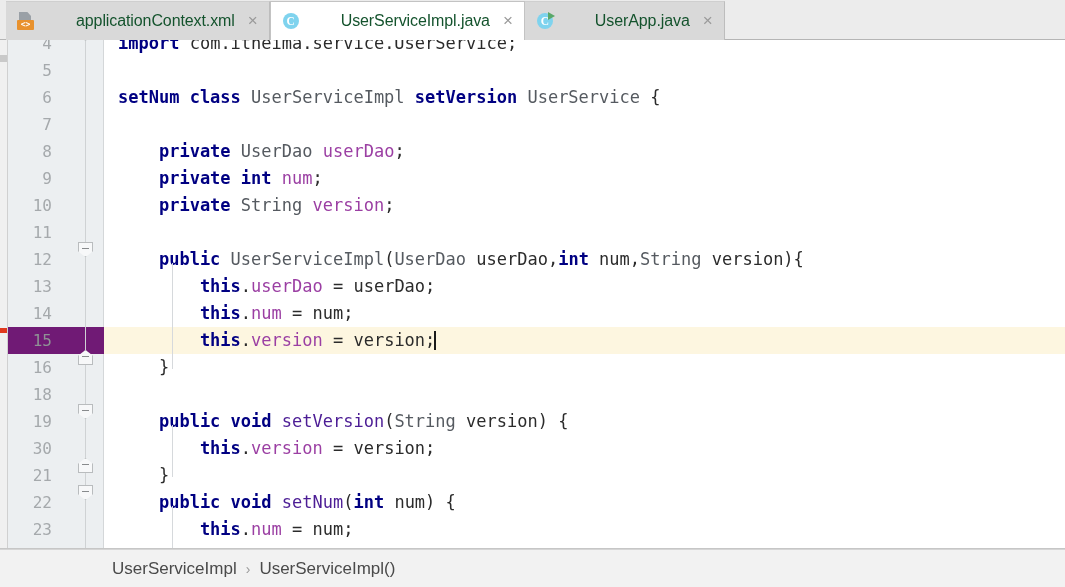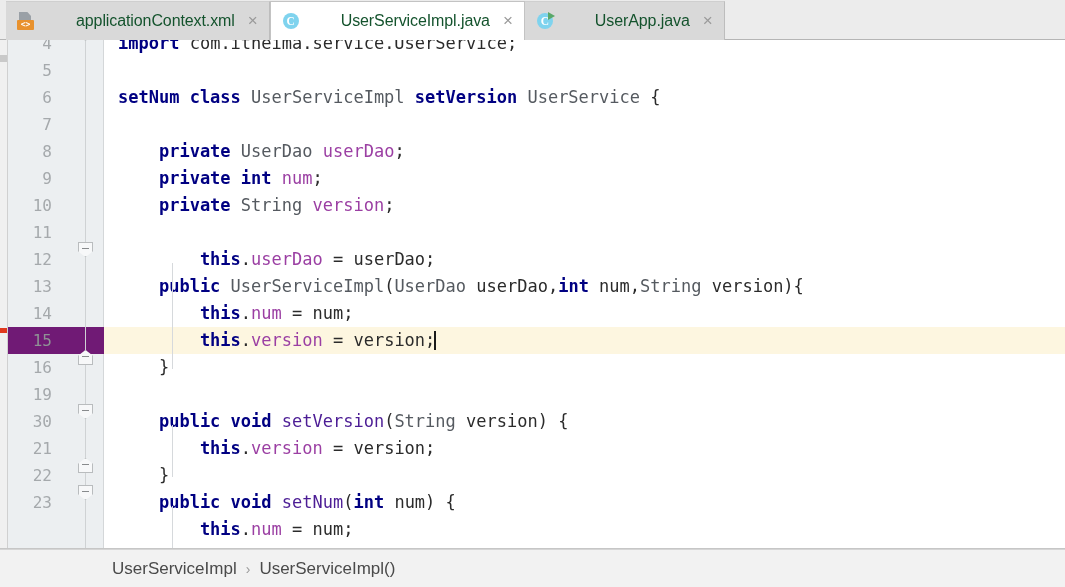--- a/index.html
+++ b/index.html
@@ -315,20 +315,21 @@
           <div class="lnum">7</div>
           <div class="lnum">8</div>
           <div class="lnum">9</div>
           <div class="lnum">10</div>
           <div class="lnum">11</div>
           <div class="lnum">12</div>
           <div class="lnum">13</div>
           <div class="lnum">14</div>
           <div class="lnum cur">15</div>
           <div class="lnum">16</div>
+          <div class="lnum">18</div>
           <div class="lnum">19</div>
           <div class="lnum">30</div>
           <div class="lnum">21</div>
           <div class="lnum">22</div>
           <div class="lnum">23</div>
           <div class="foldline" style="top: 0px; height: 540px;"></div>
           <div class="foldmark expanded" style="top: -4px;"></div>
           <div class="foldmark expanded" style="top: 212px;">
             <span class="dash"></span>
           </div>
@@ -350,22 +351,22 @@
     <div class="code">
       <div class="code-inner" id="code-inner">
           <div class="line"><span class="kw">import</span><span class="plain"> </span><span class="plain">com.itheima.service.UserService;</span></div>
           <div class="line"></div>
           <div class="line"><span class="kw">setNum class </span><span class="type">UserServiceImpl </span><span class="kw">setVersion </span><span class="type">UserService </span><span class="plain">{</span></div>
           <div class="line"></div>
           <div class="line"><span class="kw">    private </span><span class="type">UserDao </span><span class="fld">userDao</span><span class="plain">;</span></div>
           <div class="line"><span class="kw">    private int </span><span class="fld">num</span><span class="plain">;</span></div>
           <div class="line"><span class="kw">    private </span><span class="type">String </span><span class="fld">version</span><span class="plain">;</span></div>
           <div class="line"></div>
+          <div class="line"><span class="kw">    public </span><span class="type">UserServiceImpl</span><span class="plain">(</span><span class="type">UserDao </span><span class="plain">userDao,</span><span class="kw">int</span><span class="plain"> num,</span><span class="type">String</span><span class="plain"> version){</span></div>
           <div class="line"><span class="kw">        this</span><span class="plain">.</span><span class="fld">userDao</span><span class="plain"> = userDao;</span></div>
-          <div class="line"><span class="kw">    public </span><span class="type">UserServiceImpl</span><span class="plain">(</span><span class="type">UserDao </span><span class="plain">userDao,</span><span class="kw">int</span><span class="plain"> num,</span><span class="type">String</span><span class="plain"> version){</span></div>
           <div class="line"><span class="kw">        this</span><span class="plain">.</span><span class="fld">num</span><span class="plain"> = num;</span></div>
           <div class="line cur"><span class="kw">        this</span><span class="plain">.</span><span class="fld">version</span><span class="plain"> = version;</span><span class="caret"></span></div>
           <div class="line"><span class="plain">    }</span></div>
           <div class="line"></div>
           <div class="line"><span class="kw">    public void </span><span class="mth">setVersion</span><span class="plain">(</span><span class="type">String</span><span class="plain"> version) {</span></div>
           <div class="line"><span class="kw">        this</span><span class="plain">.</span><span class="fld">version</span><span class="plain"> = version;</span></div>
           <div class="line"><span class="plain">    }</span></div>
           <div class="line"><span class="kw">    public void </span><span class="mth">setNum</span><span class="plain">(</span><span class="kw">int</span><span class="plain"> num) {</span></div>
           <div class="line"><span class="kw">        this</span><span class="plain">.</span><span class="fld">num</span><span class="plain"> = num;</span></div>
           <div class="line"><span class="plain">    }</span></div>

